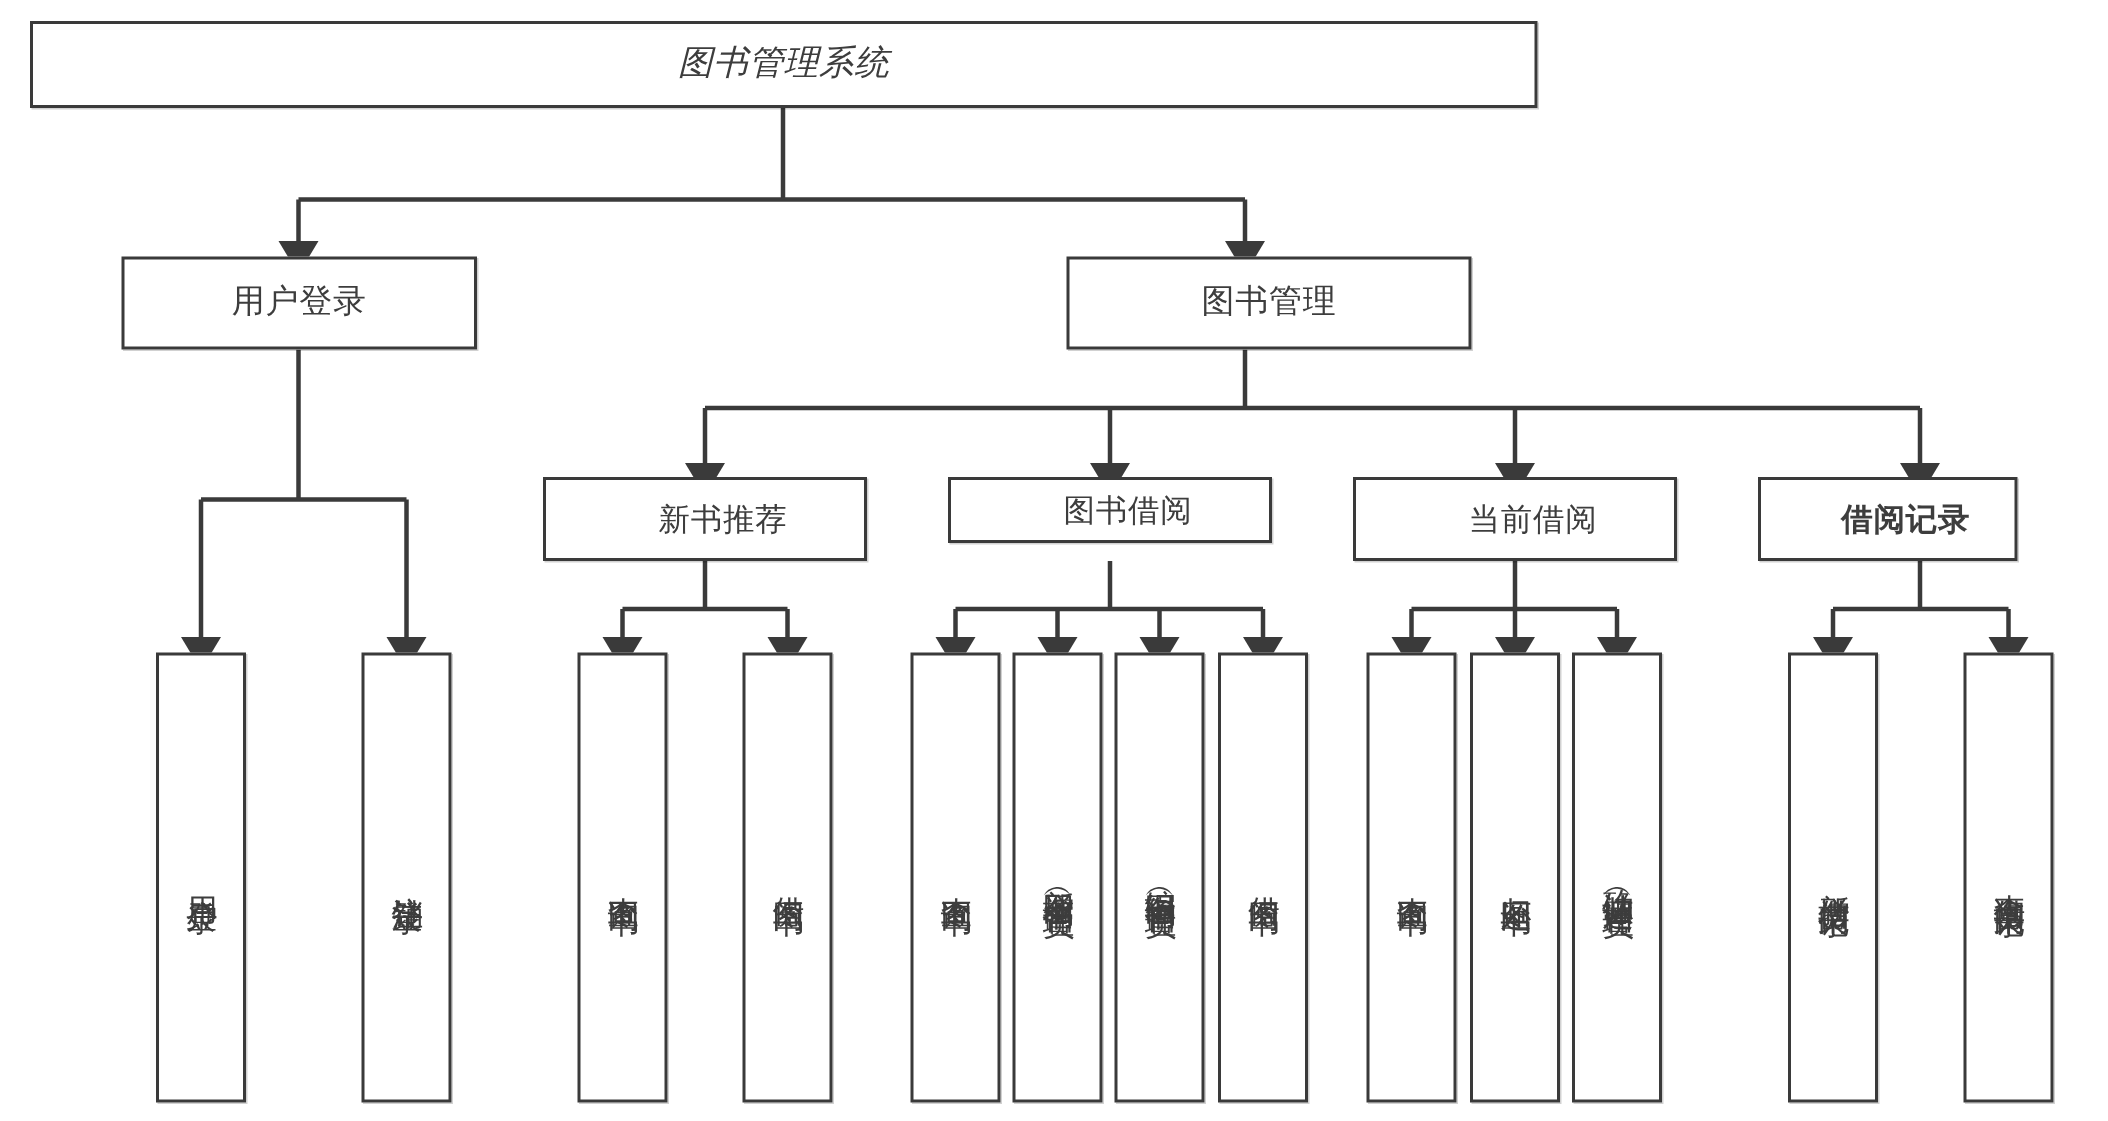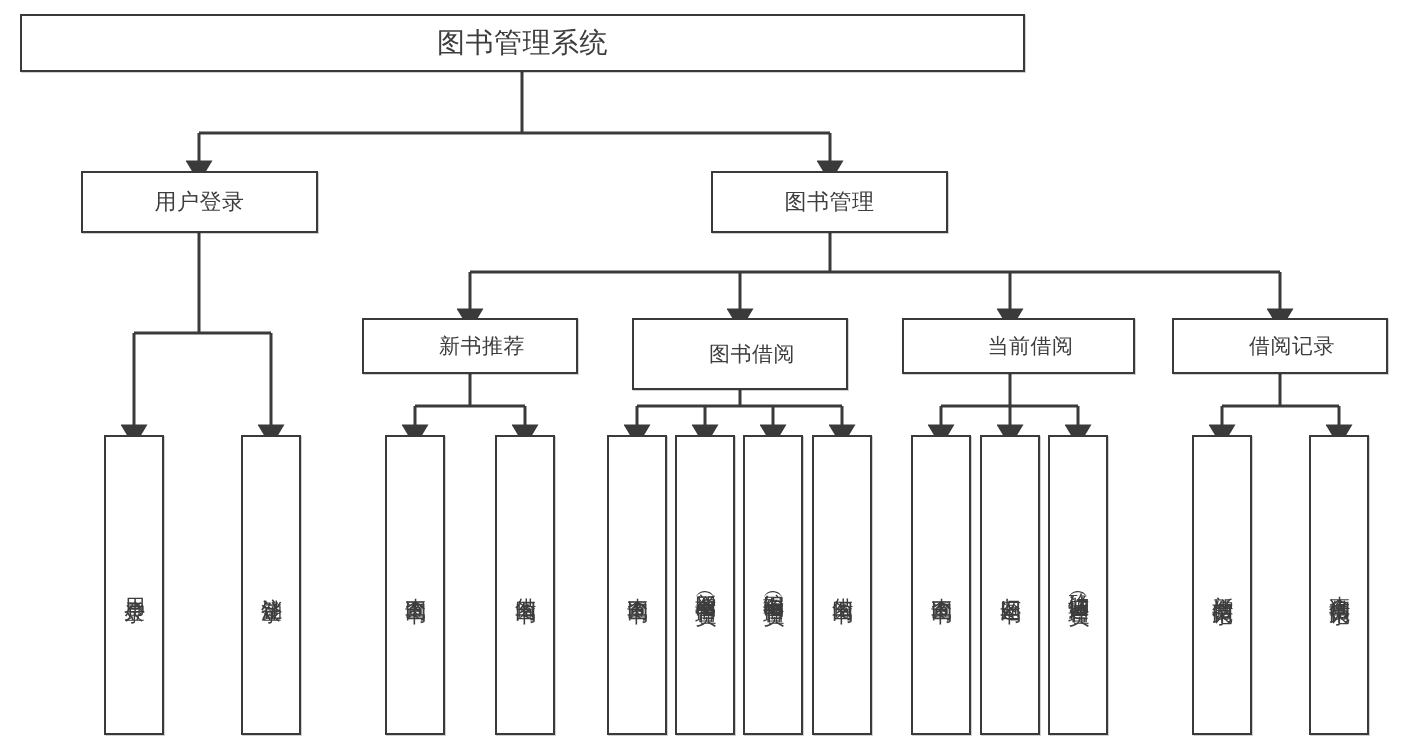--- a/index.html
+++ b/index.html
@@ -41,21 +41,22 @@
     text-align: center;
     line-height: 1.18;
     letter-spacing: 0.5px;
     white-space: nowrap;
   }
   
   .node.h .lbl {
     font-size: 22px;
   }
   .node.root .lbl {
-    font-size: 28px;
+    font-size: 23px;
+    font-style: italic;
   }
   .node.lvl3 .lbl {
     font-size: 21px;
     margin-left: 24px;
   }
   
   .node.v {
     align-items: center;
     justify-content: center;
     padding: 4px 0;
@@ -136,34 +137,34 @@
     </g>
   </svg>
 
   <div class="node h root" style="left:20px; top:14px; width:1005px; height:58px;">
     <span class="lbl">图书管理系统</span>
   </div>
 
   <div class="node h" style="left:81px; top:171px; width:237px; height:62px;">
     <span class="lbl">用户登录</span>
   </div>
-  <div class="node h" style="left:711px; top:171px; width:237px; height:62px;">
+  <div class="node h" style="left:711px; top:171px; width:270px; height:62px;">
     <span class="lbl">图书管理</span>
   </div>
 
   <div class="node h lvl3" style="left:362px; top:318px; width:216px; height:56px;">
     <span class="lbl">新书推荐</span>
   </div>
-  <div class="node h lvl3" style="left:632px; top:318px; width:216px; height:72px;">
+  <div class="node h lvl3" style="left:632px; top:318px; width:216px; height:44px;">
     <span class="lbl">图书借阅</span>
   </div>
-  <div class="node h lvl3" style="left:902px; top:318px; width:233px; height:56px;">
+  <div class="node h lvl3" style="left:902px; top:318px; width:216px; height:56px;">
     <span class="lbl">当前借阅</span>
   </div>
-  <div class="node h lvl3" style="left:1172px; top:318px; width:216px; height:56px;">
+  <div class="node h lvl3" style="left:1172px; top:318px; width:173px; height:56px;font-weight:bold;">
     <span class="lbl">借阅记录</span>
   </div>
 
   <div class="node v" style="left:104px; top:435px; width:60px; height:300px;">
     <span class="lbl">用户登录</span>
   </div>
   <div class="node v" style="left:241px; top:435px; width:60px; height:300px;">
     <span class="lbl">注销登录</span>
   </div>
 

